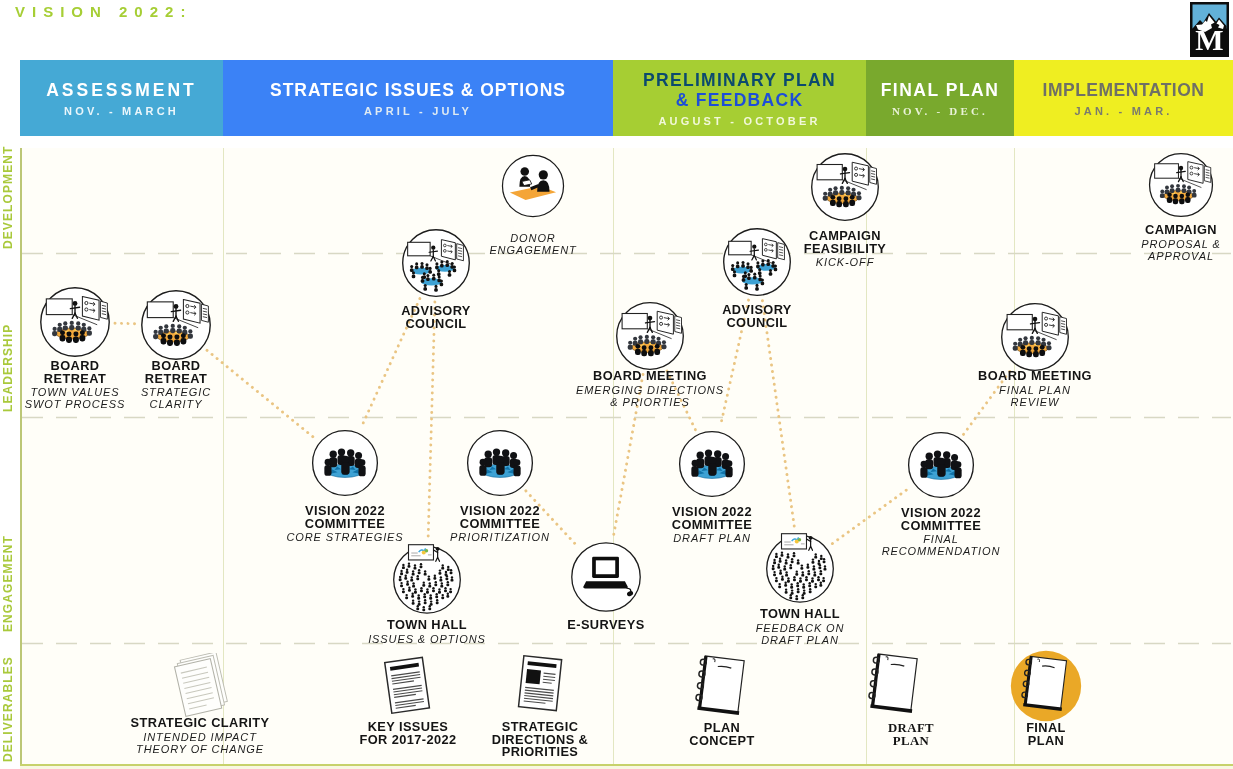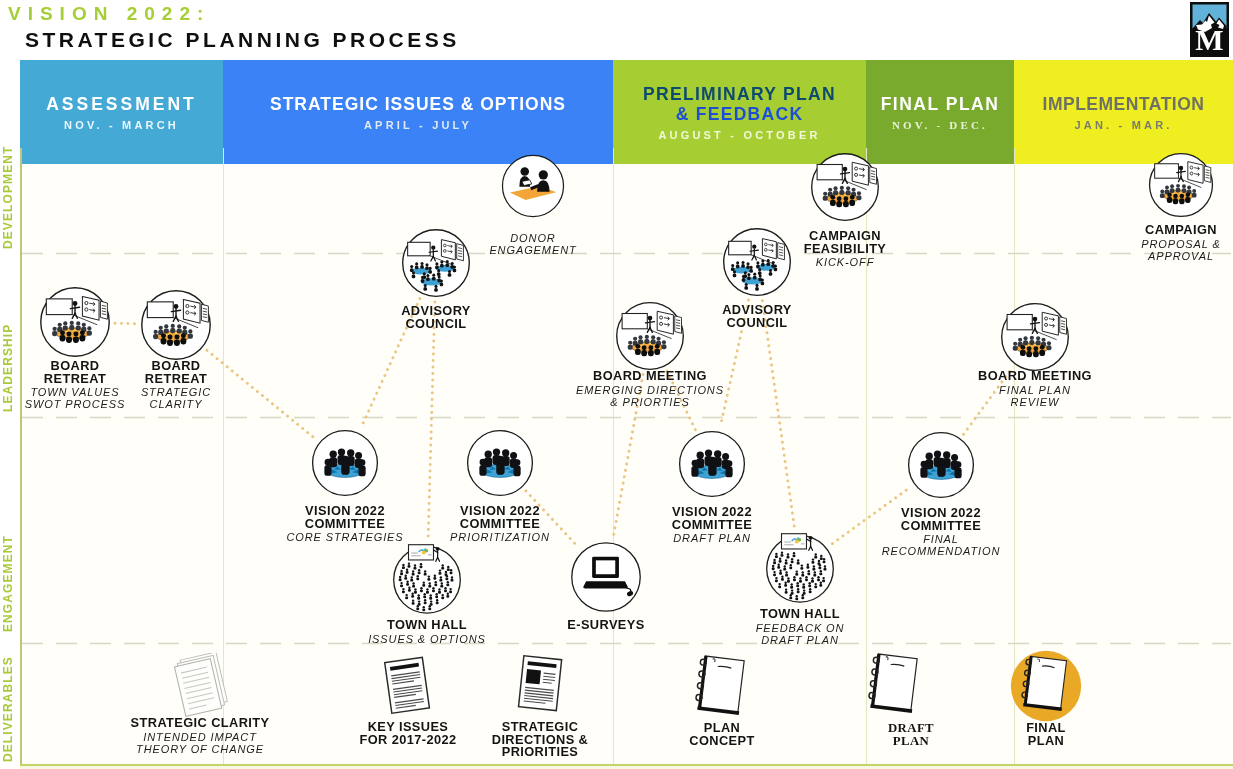--- a/index.html
+++ b/index.html
@@ -1,24 +1,24 @@
 <!DOCTYPE html>
 <html><head>
 <meta charset="utf-8">
 <style>
   html,body{margin:0;padding:0;background:#ffffff;}
   #stage{position:relative;width:1233px;height:769px;background:#ffffff;overflow:hidden;
          font-family:"Liberation Sans",sans-serif;}
   
-  #title-line1{position:absolute;left:8px;top:3px;font-size:19px;font-weight:700;
+  #title-line1{position:absolute;left:15px;top:3px;font-size:15px;font-weight:700;
                letter-spacing:7px;color:#a6ce35;}
   #title-line2{position:absolute;left:25px;top:28px;font-size:21px;font-weight:700;
                letter-spacing:3.5px;color:#0f0f0f;}
   
-  .phase{position:absolute;top:60px;height:104px;display:flex;flex-direction:column;
+  .phase{position:absolute;top:60px;height:76px;display:flex;flex-direction:column;
          align-items:center;justify-content:center;text-align:center;}
   .phase .main{font-weight:700;font-size:17.5px;letter-spacing:2.6px;line-height:20px;}
   .phase .dates{font-size:11px;font-weight:700;letter-spacing:3.2px;margin-top:5px;}
   
   .lane-label{position:absolute;left:16px;font-size:12px;font-weight:700;letter-spacing:1.1px;
               color:#a9c93b;white-space:nowrap;transform:rotate(-90deg);transform-origin:0 100%;
               height:15px;line-height:15px;}
   
   #content-bg{position:absolute;left:21px;top:148px;width:1212px;height:618px;background:#fffef8;}
   .vsep{position:absolute;top:148px;height:617px;width:1px;background:#e3e7c2;}
@@ -327,21 +327,20 @@
           <circle cx="14.5" cy="12.5" r="3.5" fill="none" stroke="#222" stroke-width="1.7"></circle>
           <circle cx="14.5" cy="26.5" r="3.5" fill="none" stroke="#222" stroke-width="1.7"></circle>
           <circle cx="14.5" cy="40.5" r="3.5" fill="none" stroke="#222" stroke-width="1.7"></circle>
           <circle cx="14.5" cy="54.5" r="3.5" fill="none" stroke="#222" stroke-width="1.7"></circle>
         </g>
       </symbol>
     </defs>
   </svg>
 
   <div id="title-line1">VISION 2022:</div>
-  <div id="title-line2">STRATEGIC PLANNING PROCESS</div>
 
   <svg id="logo" width="39" height="55" viewBox="0 0 39 55">
     <rect x="0" y="0" width="39" height="55" fill="#0d0d0d"></rect>
     <rect x="2.5" y="2.5" width="34" height="24" fill="#62b1d8"></rect>
     <path d="M2.5 26.5 L10 18 L13 21 L19 11 L26 19.5 L29 15.5 L36.5 24 L36.5 30 L2.5 30 Z" fill="#0d0d0d"></path>
     <path d="M19 13.5 L24.5 20.5 L21 22.5 L22 26 L15 30 L8 27.5 L6 23 L12 22.5 L15.5 18.5 L17 20 Z" fill="#fff"></path>
     <path d="M29 17.5 L34 23.5 L33 27 L28 25.5 L29.5 23 L26.5 21.5 Z" fill="#fff"></path>
     <text x="19.5" y="48" text-anchor="middle" font-family="Liberation Serif, serif" font-weight="700" font-size="30" fill="#fff">M</text>
   </svg>
 

